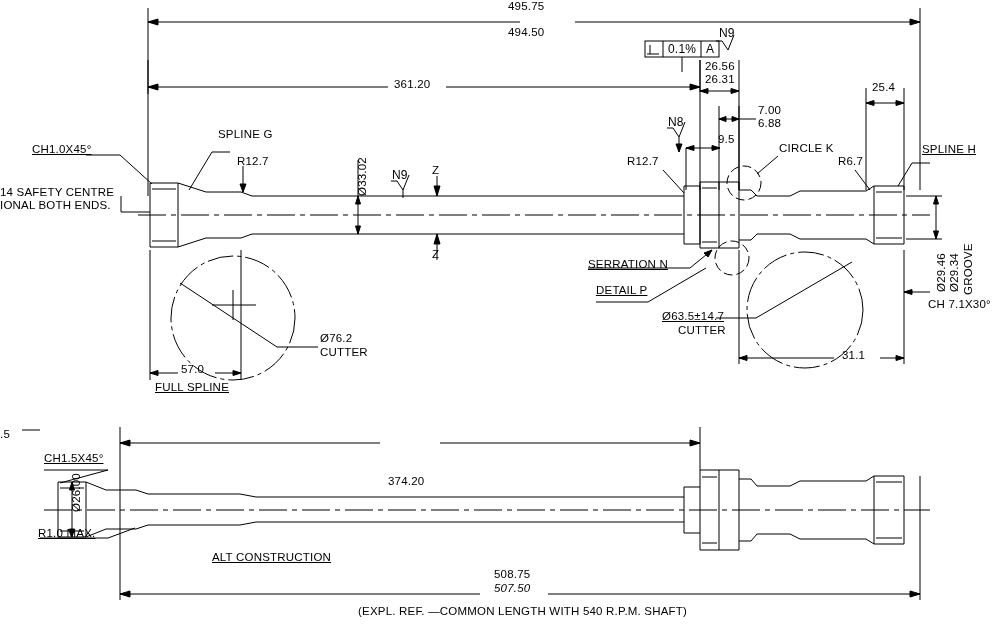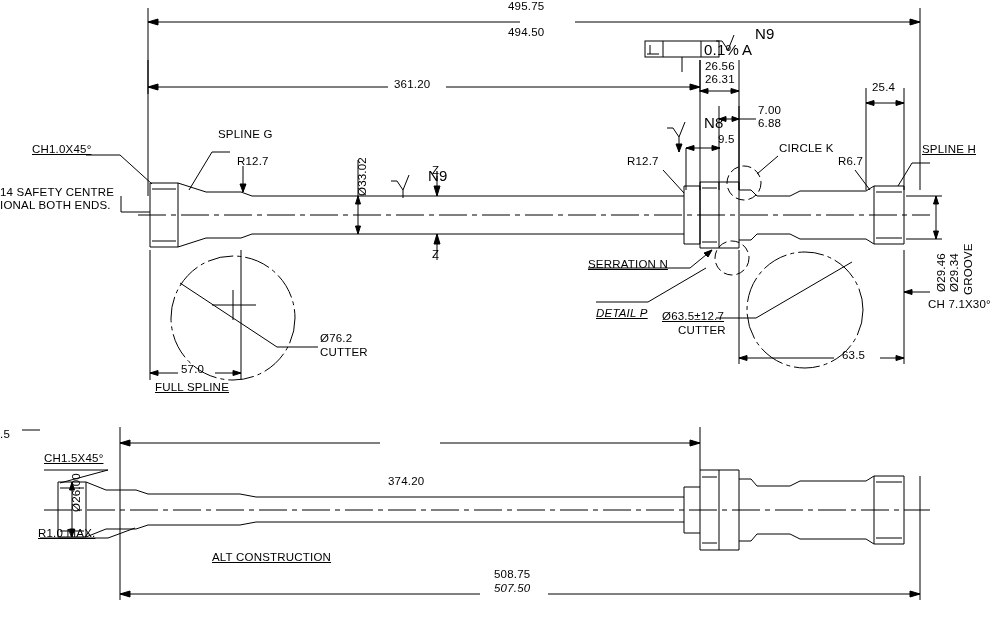--- a/index.html
+++ b/index.html
@@ -16,21 +16,21 @@
   .lbl{
     position:absolute;
     font-family:"Liberation Sans", sans-serif;
     font-size:11.5px;
     letter-spacing:0.2px;
     white-space:nowrap;
     color:#000;
     line-height:13px;
   }
   .lbl.u{text-decoration:underline;}
-  .lbl.sm{font-size:15px;margin-left:36px;}
+  .lbl.sm{font-size:12px;}
   .lbl.vert{
     transform-origin:0 0;
     transform:rotate(-90deg);
   }
 </style>
 </head>
 <body>
 
 <div id="stage">
 
@@ -351,41 +351,42 @@
 <div class="lbl" style="left:838px;top:155px;">R6.7</div>
 <div class="lbl u" style="left:922px;top:143px;">SPLINE  H</div>
 
 <div class="lbl vert" style="left:356px;top:196px;">Ø33.02</div>
 
 <div class="lbl" style="left:432px;top:164px;">Z</div>
 <div class="lbl" style="left:432px;top:248px;">Z</div>
 
 <div class="lbl" style="left:779px;top:142px;">CIRCLE K</div>
 <div class="lbl u" style="left:588px;top:258px;">SERRATION  N</div>
-<div class="lbl u" style="left:596px;top:307px;font-style:italic;">DETAIL  P</div>
+<div class="lbl u" style="left:596px;top:284px;">DETAIL  P</div>
 
 <div class="lbl" style="left:320px;top:332px;">Ø76.2</div>
 <div class="lbl" style="left:320px;top:346px;">CUTTER</div>
 
-<div class="lbl u" style="left:662px;top:310px;">Ø63.5±12.7</div>
+<div class="lbl u" style="left:662px;top:310px;">Ø63.5±14.7</div>
 <div class="lbl" style="left:678px;top:324px;">CUTTER</div>
 
 <div class="lbl vert" style="left:935px;top:292px;">Ø29.46</div>
 <div class="lbl vert" style="left:948px;top:292px;">Ø29.34</div>
 <div class="lbl vert" style="left:962px;top:295px;">GROOVE</div>
 <div class="lbl" style="left:928px;top:298px;">CH  7.1X30°</div>
 
 <div class="lbl" style="left:181px;top:363px;">57.0</div>
 <div class="lbl u" style="left:155px;top:381px;">FULL SPLINE</div>
-<div class="lbl" style="left:842px;top:349px;">63.5</div>
+<div class="lbl" style="left:842px;top:349px;">31.1</div>
 
 <div class="lbl" style="left:0px;top:428px;">.5</div>
 <div class="lbl" style="left:388px;top:428px;margin-top:47px;">374.20</div>
 <div class="lbl u" style="left:44px;top:452px;">CH1.5X45°</div>
 <div class="lbl vert" style="left:70px;top:512px;">Ø26.00</div>
 <div class="lbl u" style="left:38px;top:527px;">R1.0  MAX.</div>
 <div class="lbl u" style="left:212px;top:551px;">ALT  CONSTRUCTION</div>
 
 <div class="lbl" style="left:494px;top:568px;">508.75</div>
 <div class="lbl" style="left:494px;top:582px;font-style:italic;">507.50</div>
 
+<div class="lbl" style="left:358px;top:605px;">(EXPL. REF. —COMMON LENGTH WITH 540 R.P.M. SHAFT)</div>
 
 </div>
 
 </body></html>

